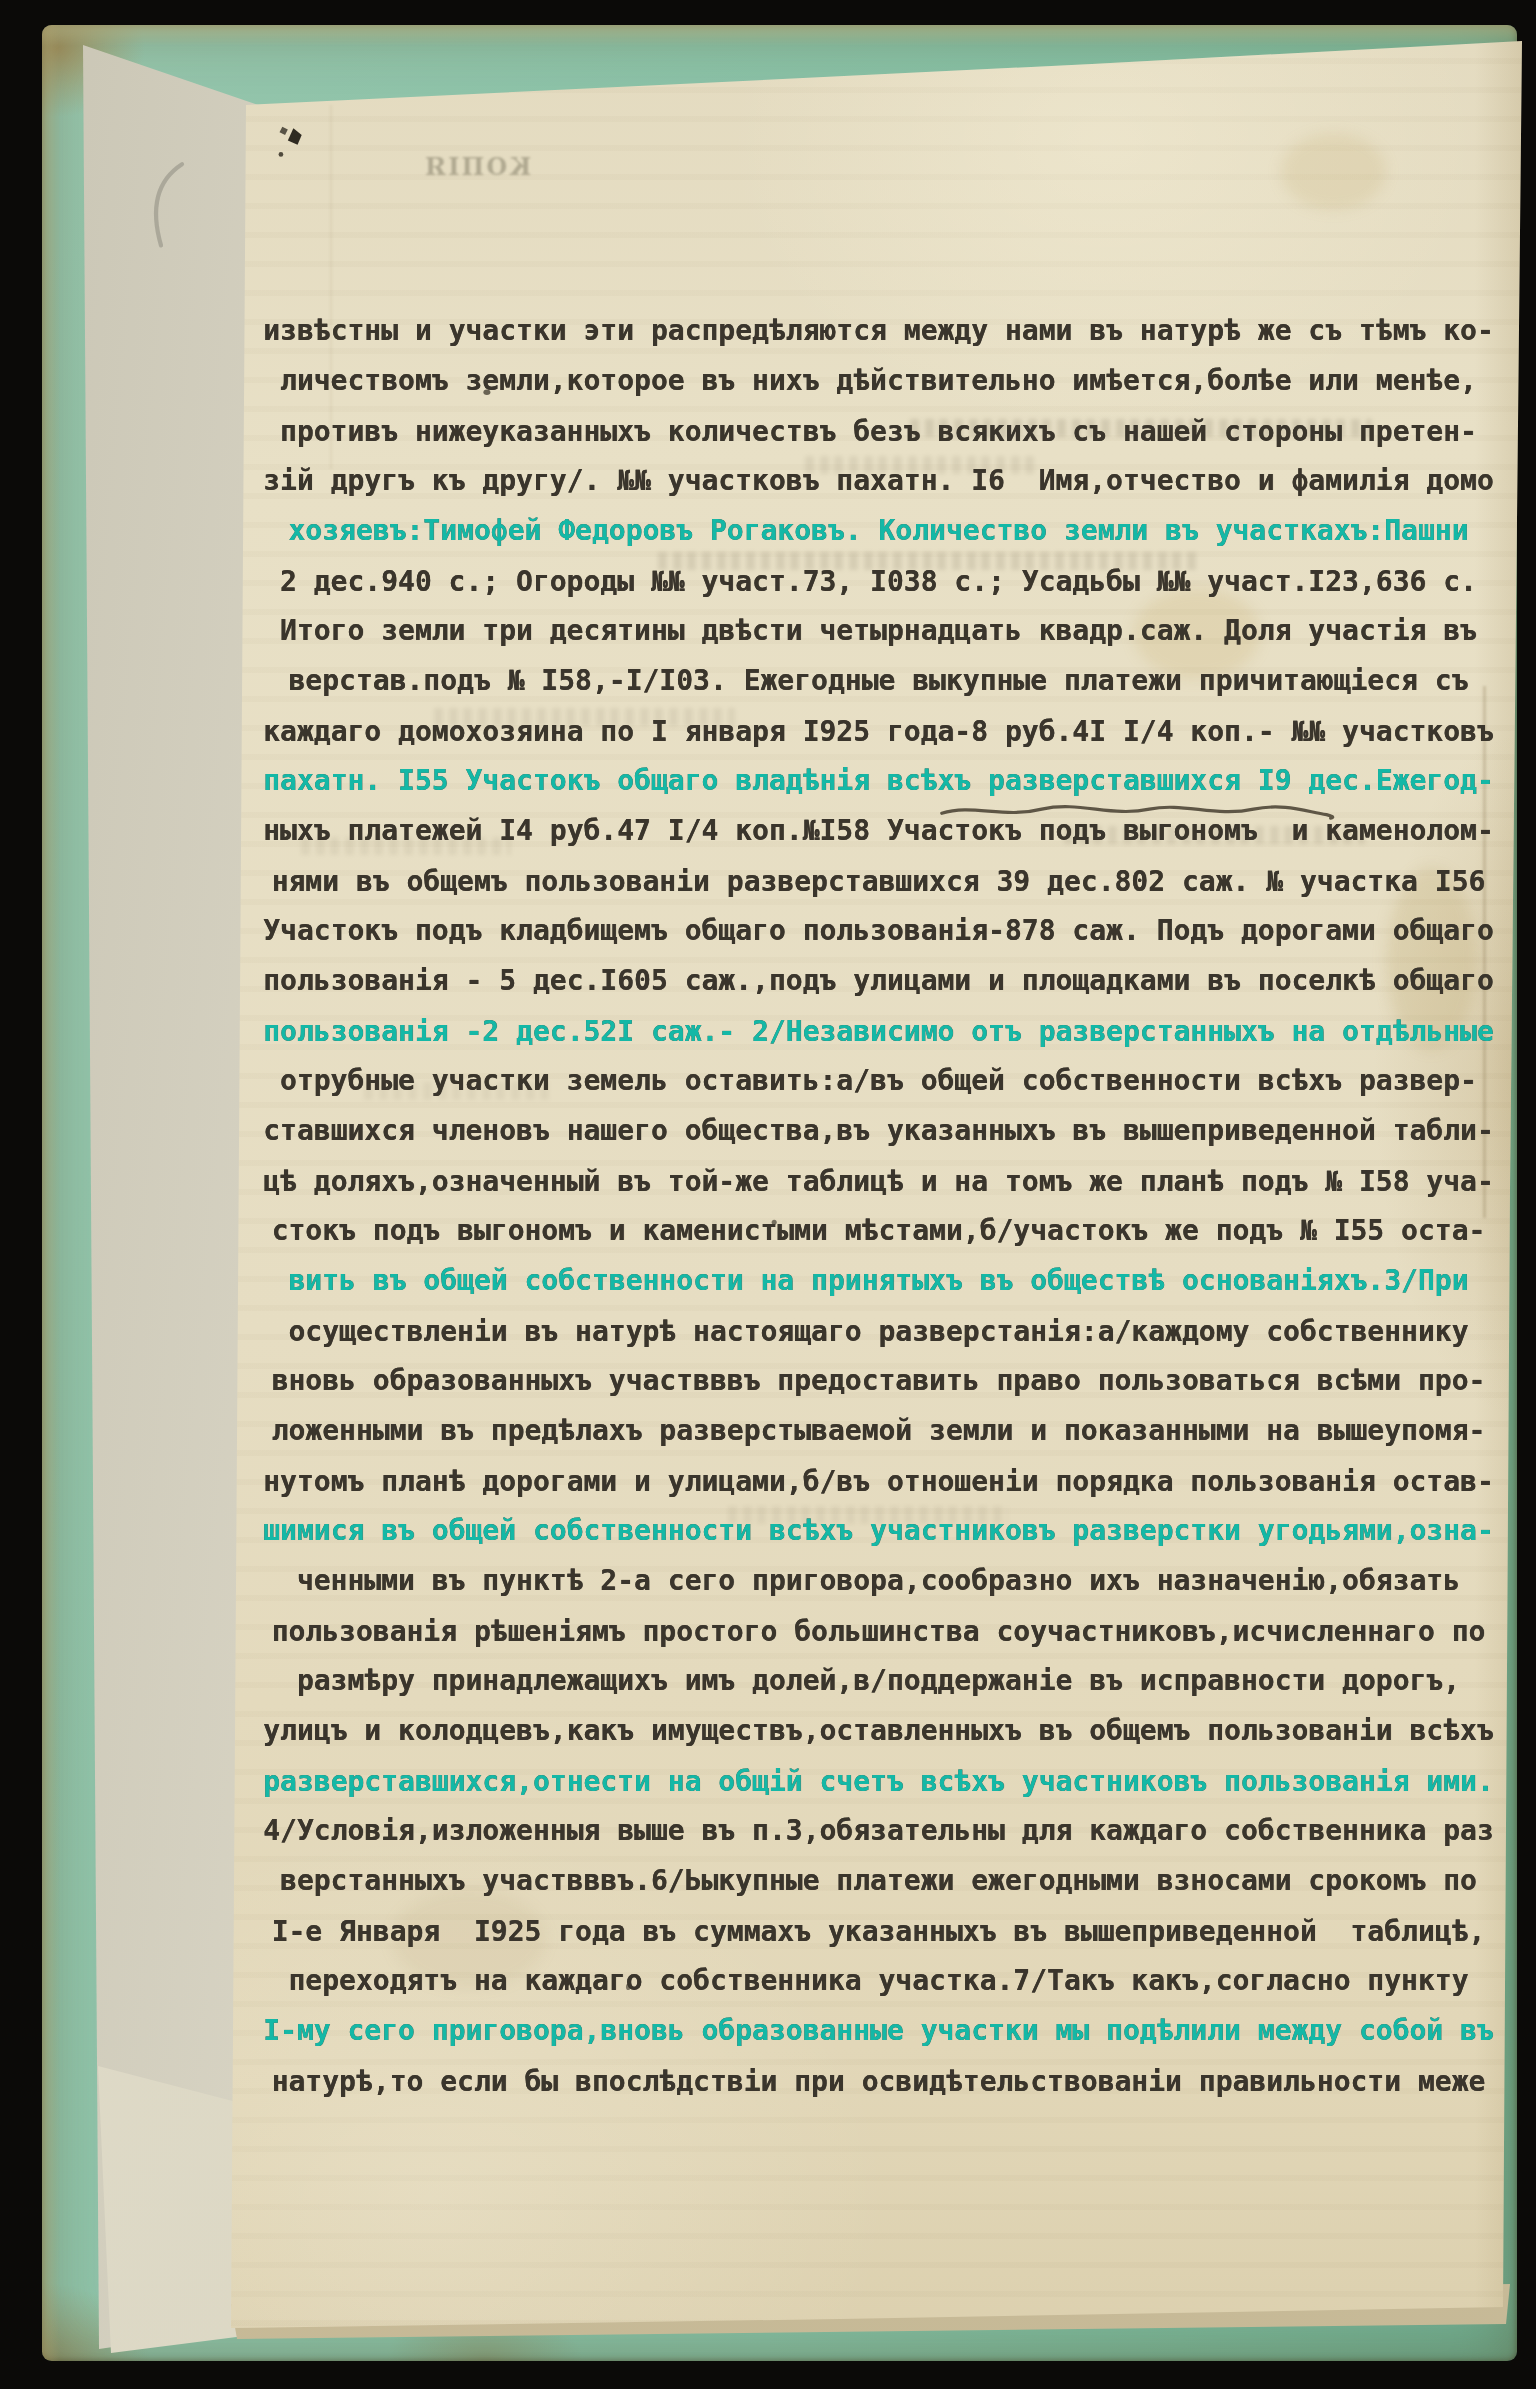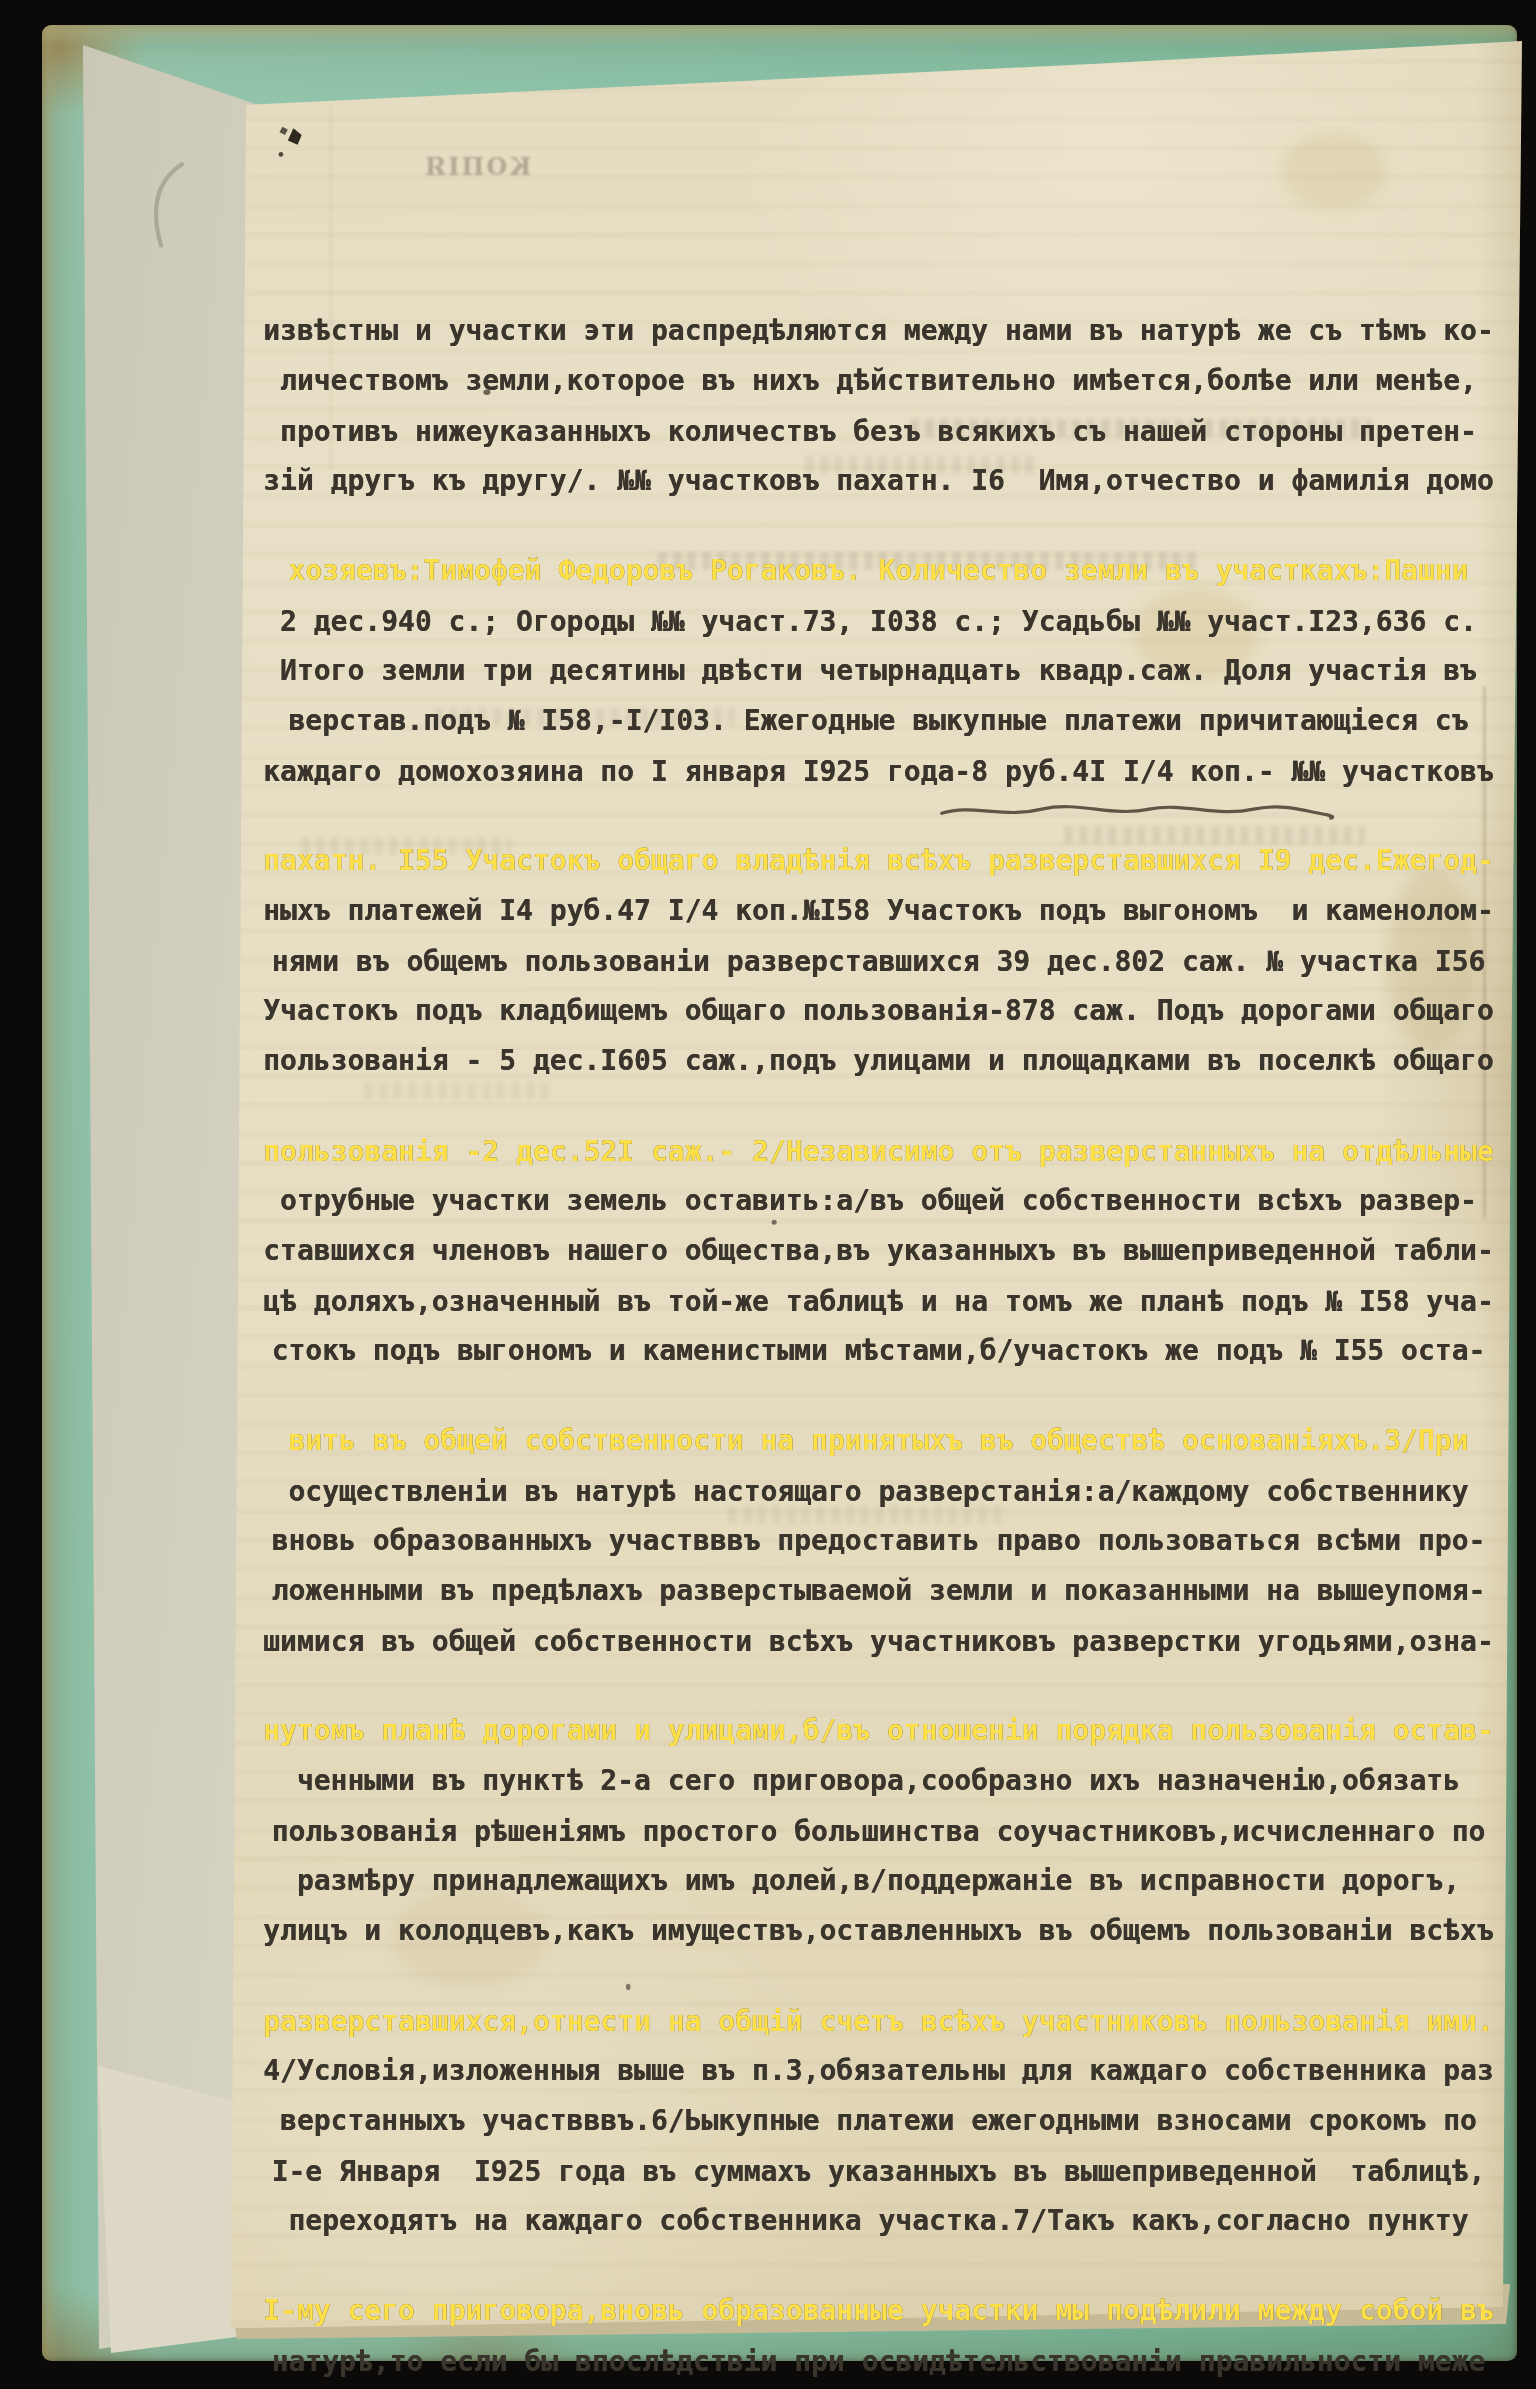--- a/index.html
+++ b/index.html
@@ -37,21 +37,21 @@
       linear-gradient(0deg, rgba(140,115,60,.16) 0, transparent 3%),
       repeating-linear-gradient(180deg, rgba(120,100,60,.035) 0 5.6px, transparent 5.6px 29px),
       linear-gradient(178deg,#e3dabf,#e8e0c6 20%,#e6ddc2 55%,#e2d7b8 85%,#dbcfad);}
 
   
   .text-block{position:absolute;left:238px;top:306px;width:1281px;
     font:700 28px/50px "DejaVu Sans Mono","Liberation Mono",monospace;
     color:#3a352c;text-shadow:0 0 0.5px rgba(58,53,44,.85), 0.4px 0.3px 0 rgba(58,53,44,.25);}
   .tline{height:50px;white-space:pre;text-align:center;}
   .tline:nth-child(3n){transform:translateY(0.7px);}
-  .tline:nth-child(5n){color:#fde047;margin-top:40px;}
+  .tline:nth-child(5n){color:#14b8a6;}
 
   
   .ghost-stamp{position:absolute;left:423px;top:154px;
     font:700 24px/26.6px "DejaVu Serif","Liberation Serif",serif;
     color:rgba(104,99,78,.42);transform:scaleX(-1);filter:blur(0.9px);letter-spacing:2.1px;}
 
   
   .smudge{position:absolute;height:18px;filter:blur(2.2px);opacity:.5;
     background:repeating-linear-gradient(90deg, rgba(108,98,76,.34) 0 9px, rgba(108,98,76,0) 9px 14.7px);}
   .sm1{left:910px;top:419px;width:462px;}
@@ -155,22 +155,22 @@
       <div class="tline">пользованія - 5 дес.I605 саж.,подъ улицами и площадками въ поселкѣ общаго</div>
       <div class="tline">пользованія -2 дес.52I саж.- 2/Независимо отъ разверстанныхъ на отдѣльные</div>
       <div class="tline">отрубные участки земель оставить:а/въ общей собственности всѣхъ развер-</div>
       <div class="tline">ставшихся членовъ нашего общества,въ указанныхъ въ вышеприведенной табли-</div>
       <div class="tline">цѣ доляхъ,означенный въ той-же таблицѣ и на томъ же планѣ подъ № I58 уча-</div>
       <div class="tline">стокъ подъ выгономъ и каменистыми мѣстами,б/участокъ же подъ № I55 оста-</div>
       <div class="tline">вить въ общей собственности на принятыхъ въ обществѣ основаніяхъ.3/При</div>
       <div class="tline">осуществленіи въ натурѣ настоящаго разверстанія:а/каждому собственнику</div>
       <div class="tline">вновь образованныхъ участвввъ предоставить право пользоваться всѣми про-</div>
       <div class="tline">ложенными въ предѣлахъ разверстываемой земли и показанными на вышеупомя-</div>
+      <div class="tline">нутомъ планѣ дорогами и улицами,б/въ отношеніи порядка пользованія остав-</div>
       <div class="tline">шимися въ общей собственности всѣхъ участниковъ разверстки угодьями,озна-</div>
-      <div class="tline">нутомъ планѣ дорогами и улицами,б/въ отношеніи порядка пользованія остав-</div>
       <div class="tline">ченными въ пунктѣ 2-а сего приговора,сообразно ихъ назначенію,обязать</div>
       <div class="tline">пользованія рѣшеніямъ простого большинства соучастниковъ,исчисленнаго по</div>
       <div class="tline">размѣру принадлежащихъ имъ долей,в/поддержаніе въ исправности дорогъ,</div>
       <div class="tline">улицъ и колодцевъ,какъ имуществъ,оставленныхъ въ общемъ пользованіи всѣхъ</div>
       <div class="tline">разверставшихся,отнести на общій счетъ всѣхъ участниковъ пользованія ими.</div>
       <div class="tline">4/Условія,изложенныя выше въ п.3,обязательны для каждаго собственника раз</div>
       <div class="tline">верстанныхъ участвввъ.6/Ьыкупные платежи ежегодными взносами срокомъ по</div>
       <div class="tline">I-е Января  I925 года въ суммахъ указанныхъ въ вышеприведенной  таблицѣ,</div>
       <div class="tline">переходятъ на каждаго собственника участка.7/Такъ какъ,согласно пункту</div>
       <div class="tline">I-му сего приговора,вновь образованные участки мы подѣлили между собой въ</div>

